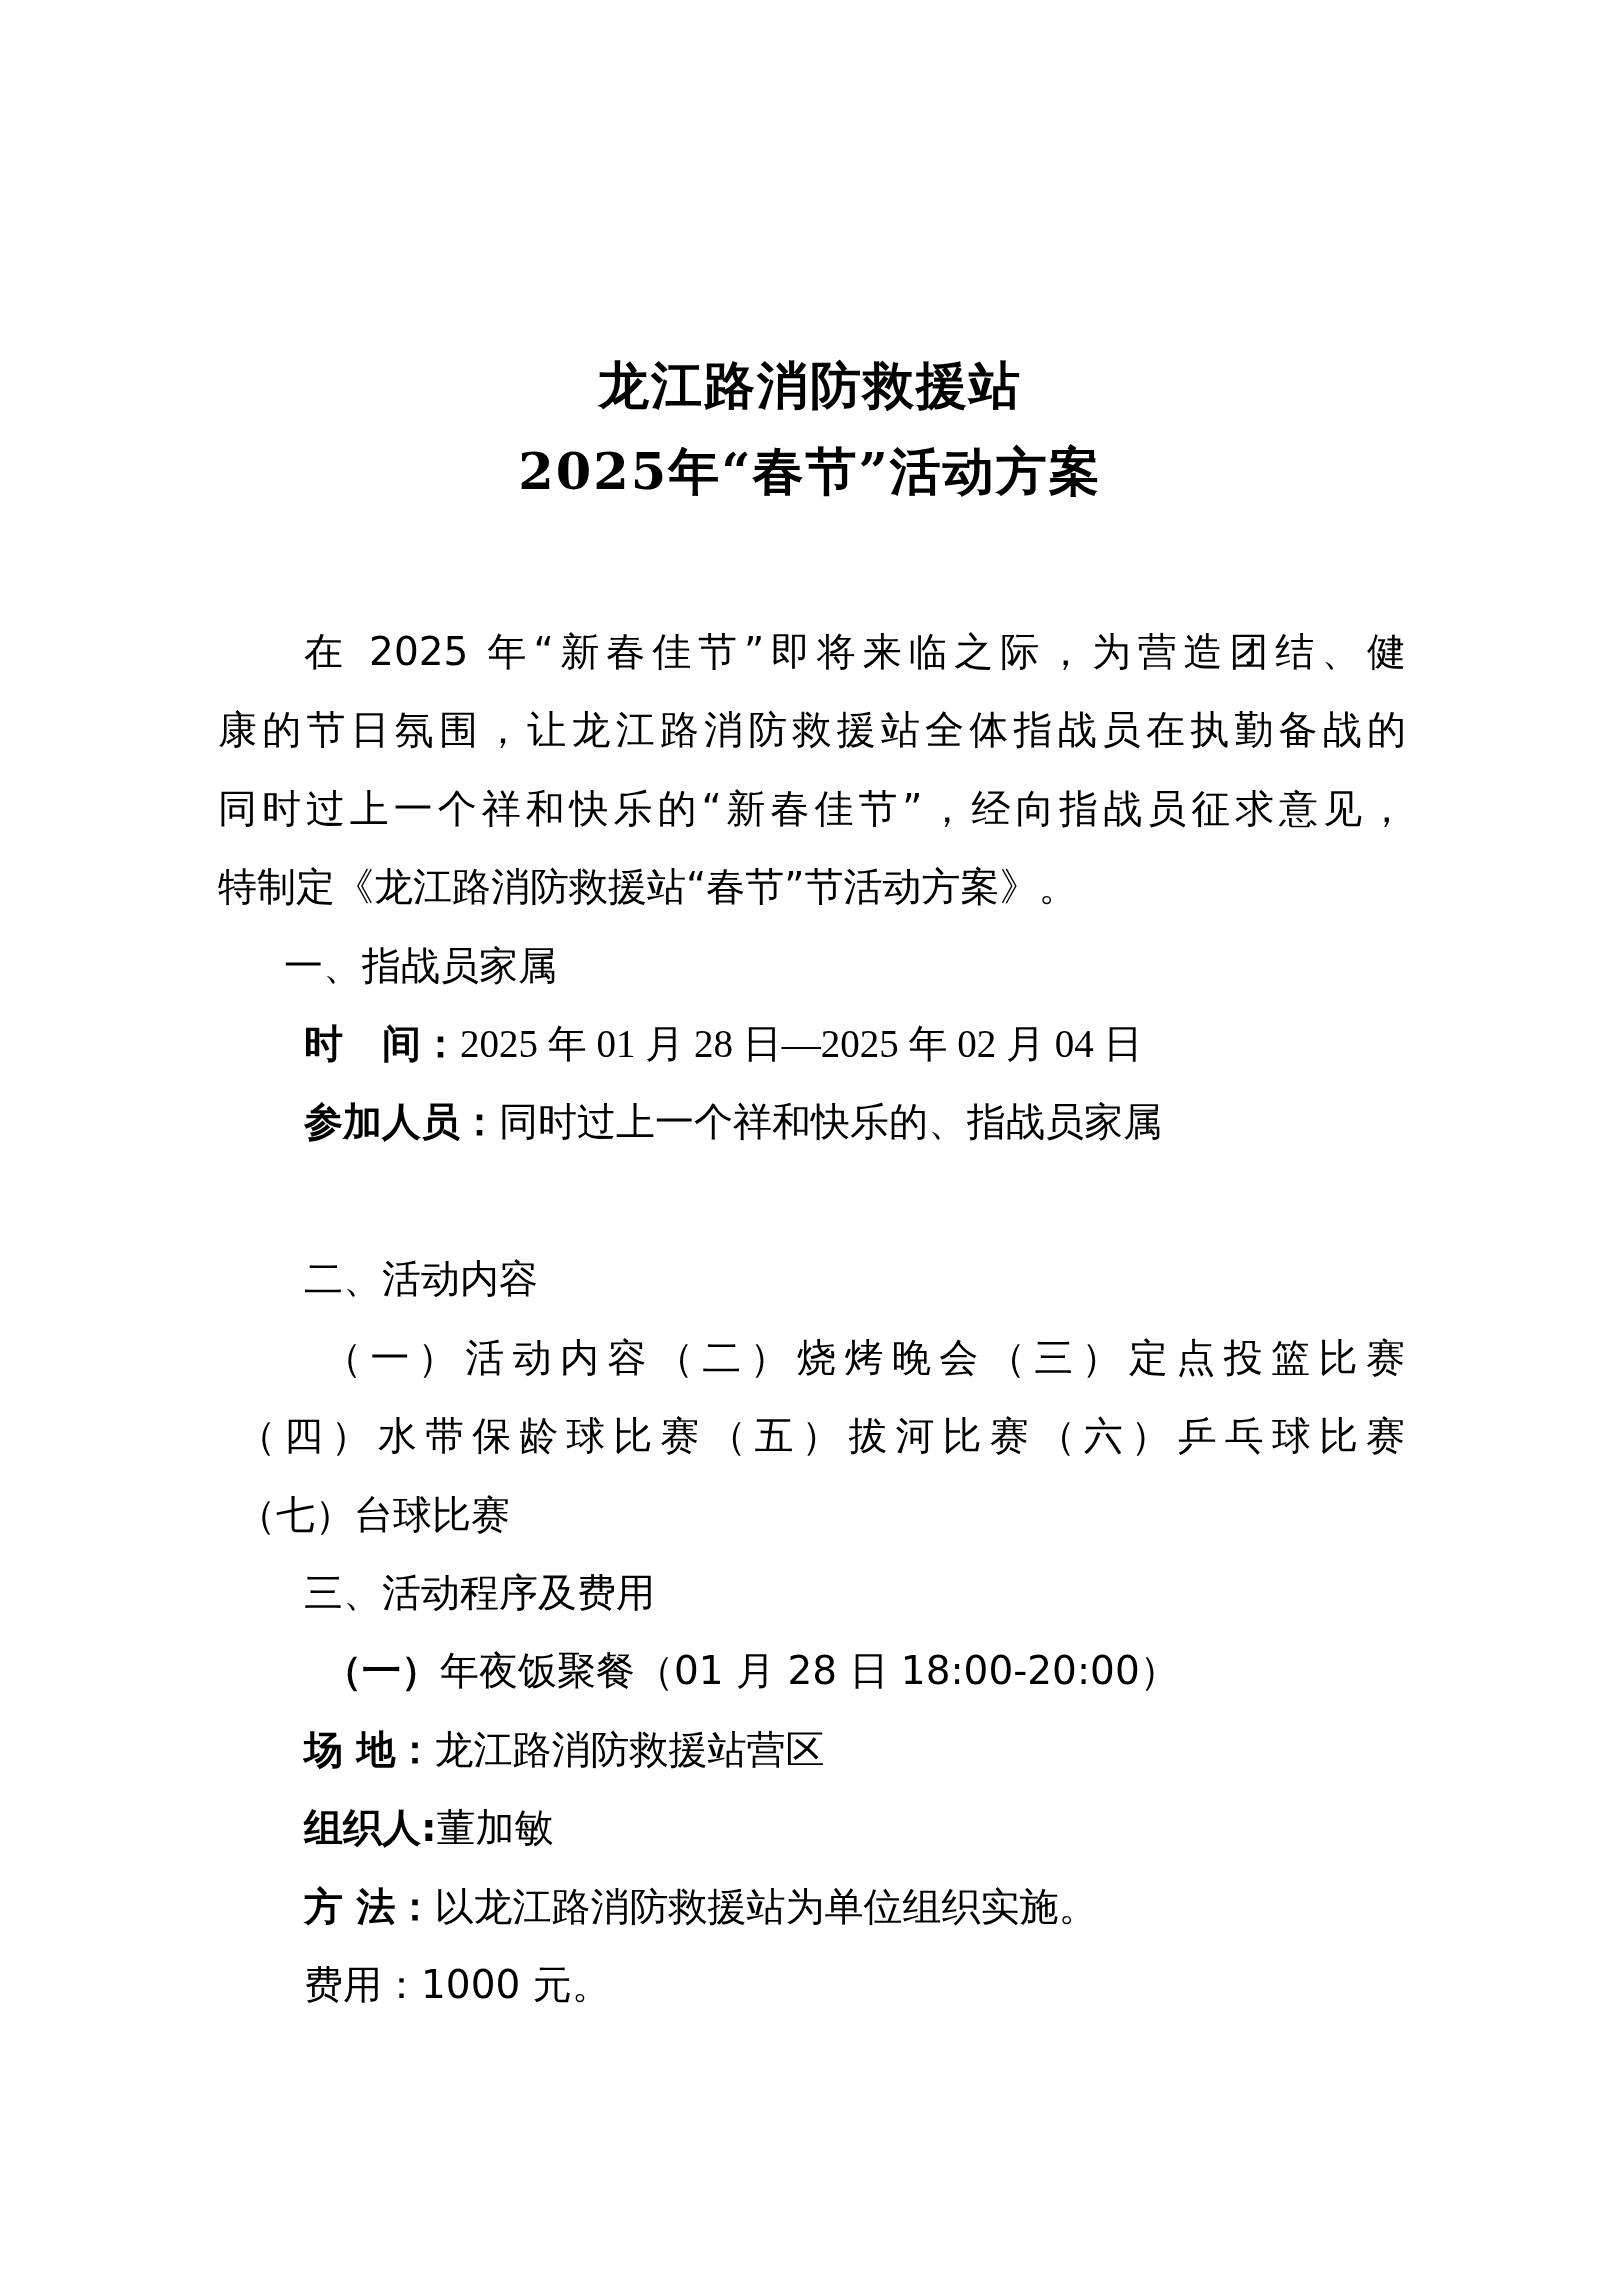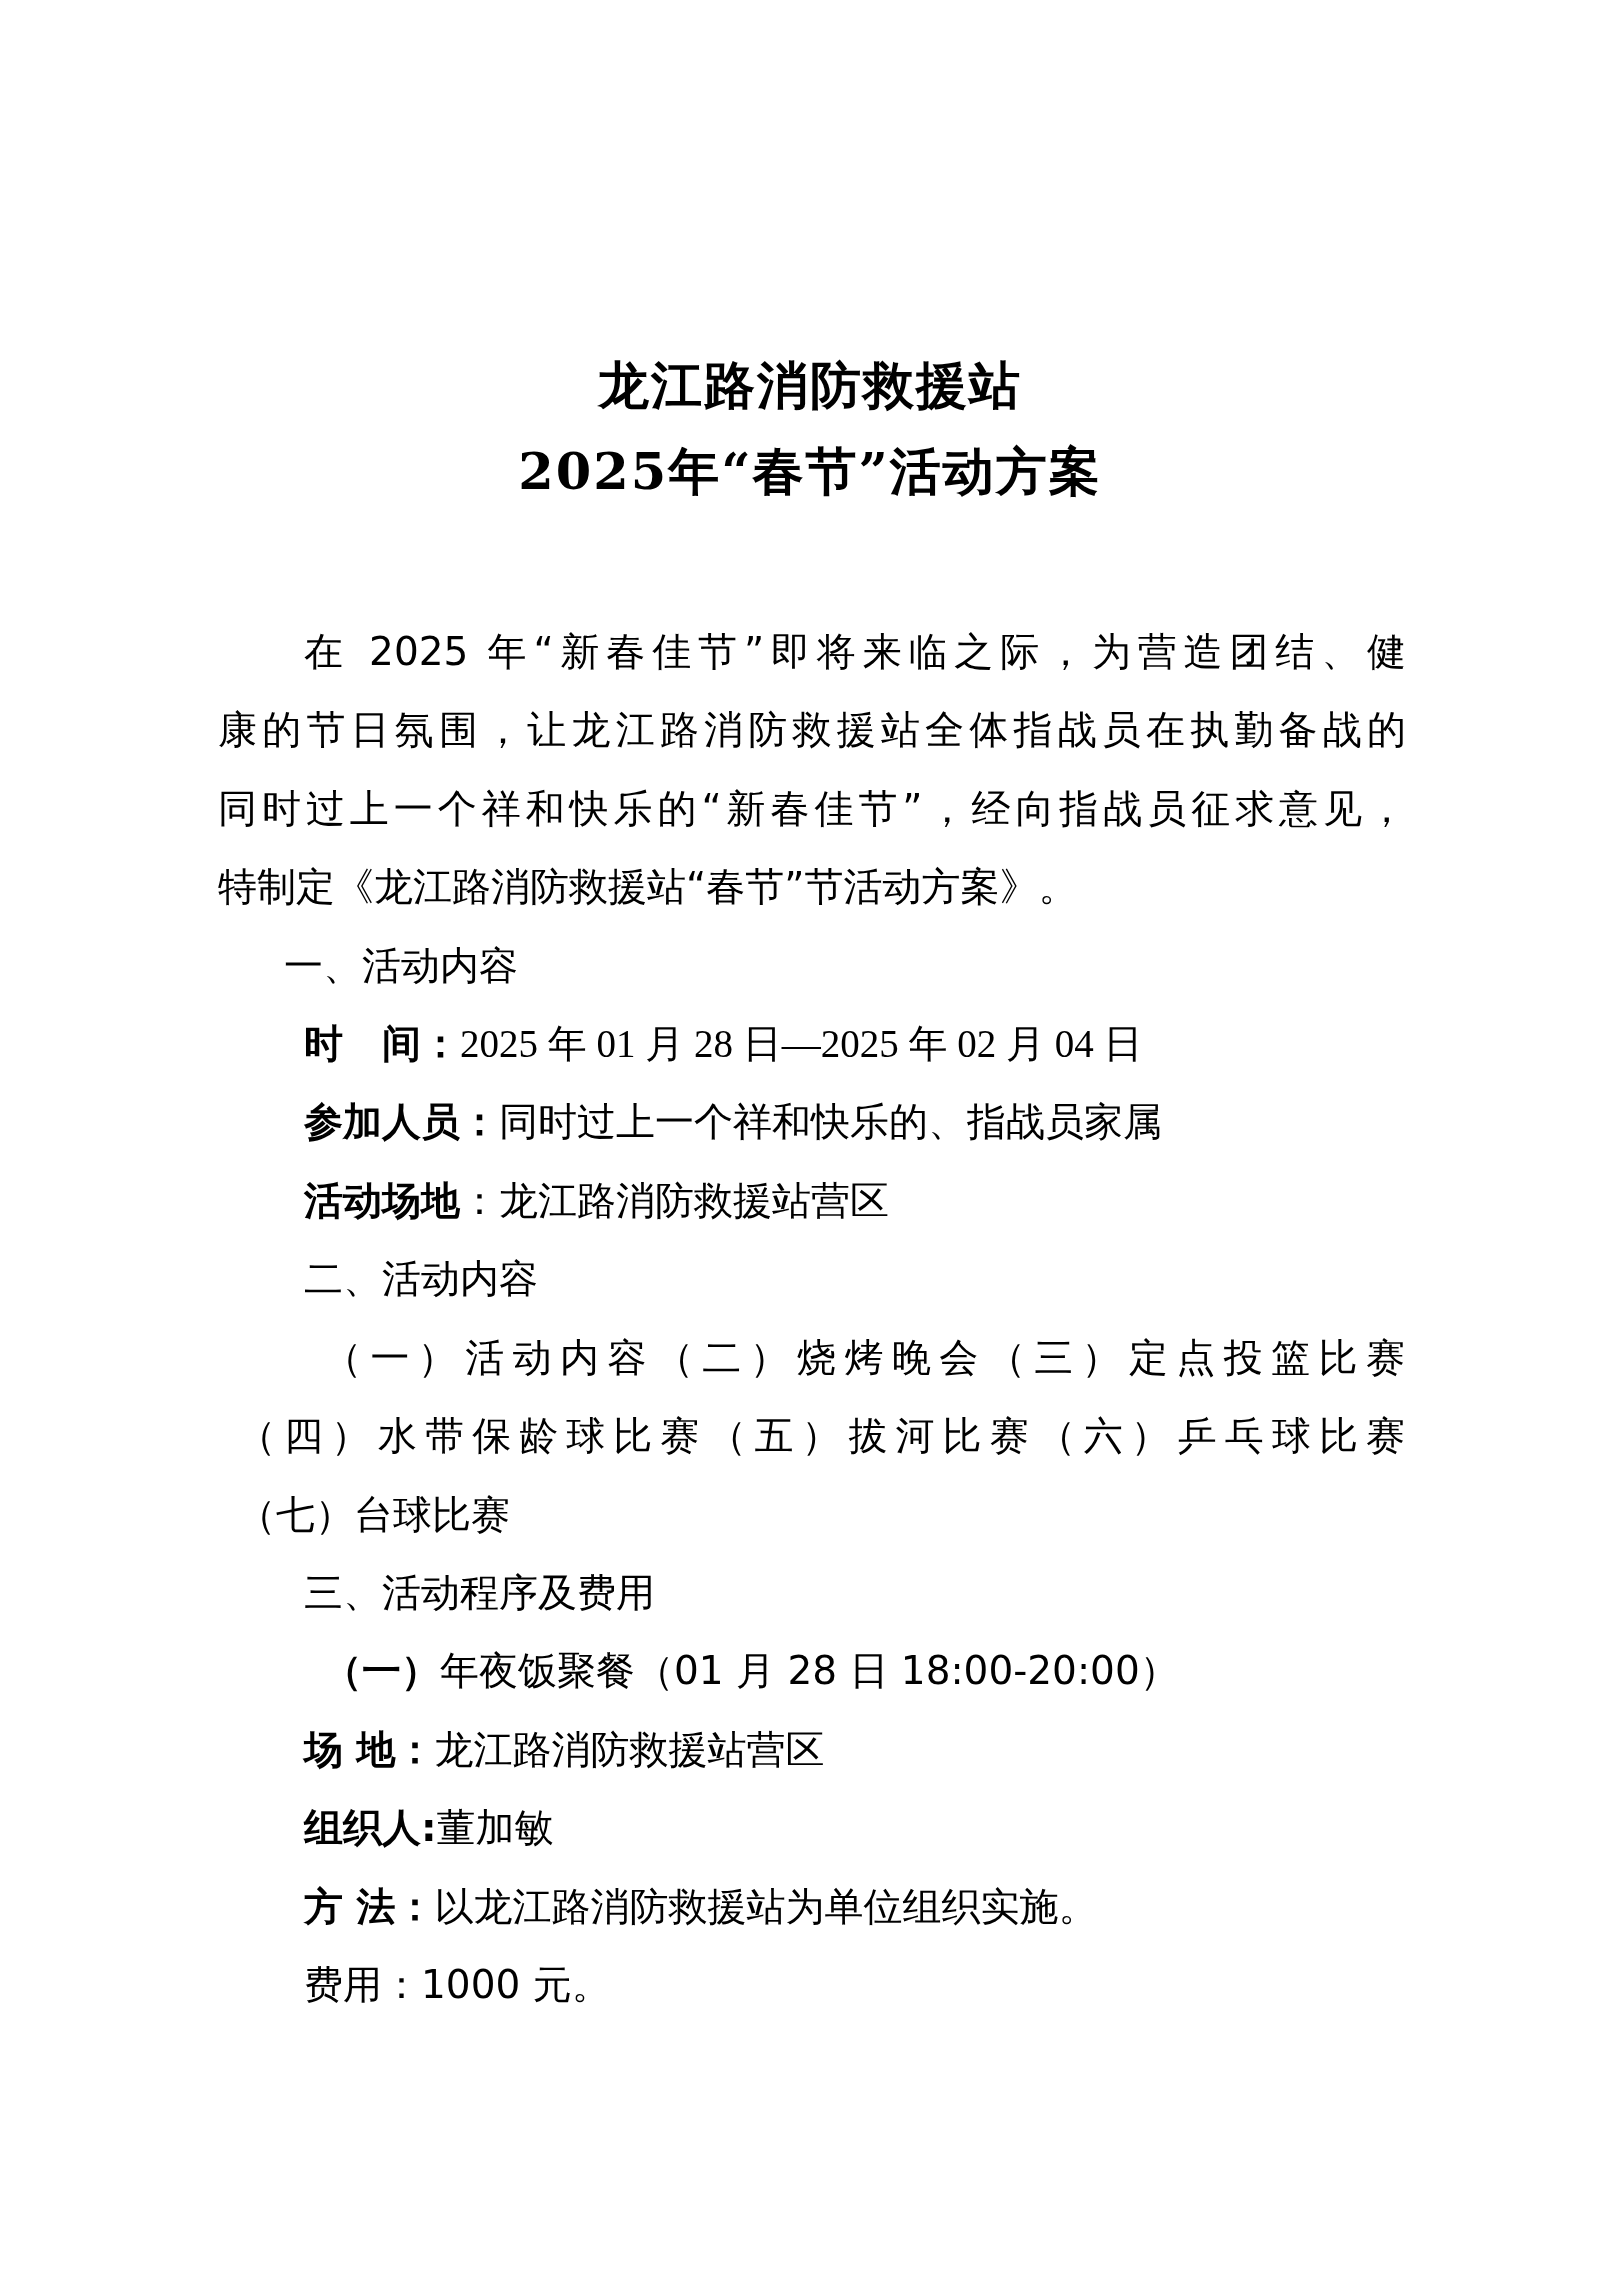--- a/index.html
+++ b/index.html
@@ -60,33 +60,30 @@
 <div class="page">
 
   <div class="title t1">龙江路消防救援站</div>
   <div class="title t2">2025年“春节”活动方案</div>
 
   <div class="line" style="top:594px; left:304px; width:1102px; text-align:justify; text-align-last:justify;">在 2025 年“新春佳节”即将来临之际，为营造团结、健</div>
   <div class="line justify" style="top:672px;">康的节日氛围，让龙江路消防救援站全体指战员在执勤备战的</div>
   <div class="line justify" style="top:751px;">同时过上一个祥和快乐的“新春佳节”，经向指战员征求意见，</div>
   <div class="line" style="top:829px; left:218px;">特制定《龙江路消防救援站“春节”节活动方案》。</div>
 
-  <div class="line" style="top:908px; left:284px;">一、活动内容</div>
+  <div class="line" style="top:908px; left:284px;">一、指战员家属</div>
 
   <div class="line" style="top:986px; left:304px;">
     <span class="b">时　间：</span><span class="serif-num">2025 年 01 月 28 日—2025 年 02 月 04 日</span>
   </div>
 
   <div class="line" style="top:1064px; left:304px;">
     <span class="b">参加人员：</span><span>同时过上一个祥和快乐的、指战员家属</span>
   </div>
 
-  <div class="line" style="top:1143px; left:304px;">
-    <span class="b">活动场地</span><span>：</span><span>龙江路消防救援站营区</span>
-  </div>
 
   <div class="line" style="top:1221px; left:304px;">二、活动内容</div>
   <div class="line" style="top:1300px; left:323px; width:1082px; text-align:justify; text-align-last:justify;">（一）活动内容（二）烧烤晚会（三）定点投篮比赛</div>
   <div class="line justify" style="top:1378px; left:237px; width:1168px;">（四）水带保龄球比赛（五）拔河比赛（六）乒乓球比赛</div>
   <div class="line" style="top:1457px; left:237px;">（七）台球比赛</div>
 
   <div class="line" style="top:1535px; left:304px;">三、活动程序及费用</div>
 
   <div class="line" style="top:1613px; left:323px;">
     <span class="b">（一）</span><span>年夜饭聚餐（01 月 28 日 18:00-20:00）</span>

